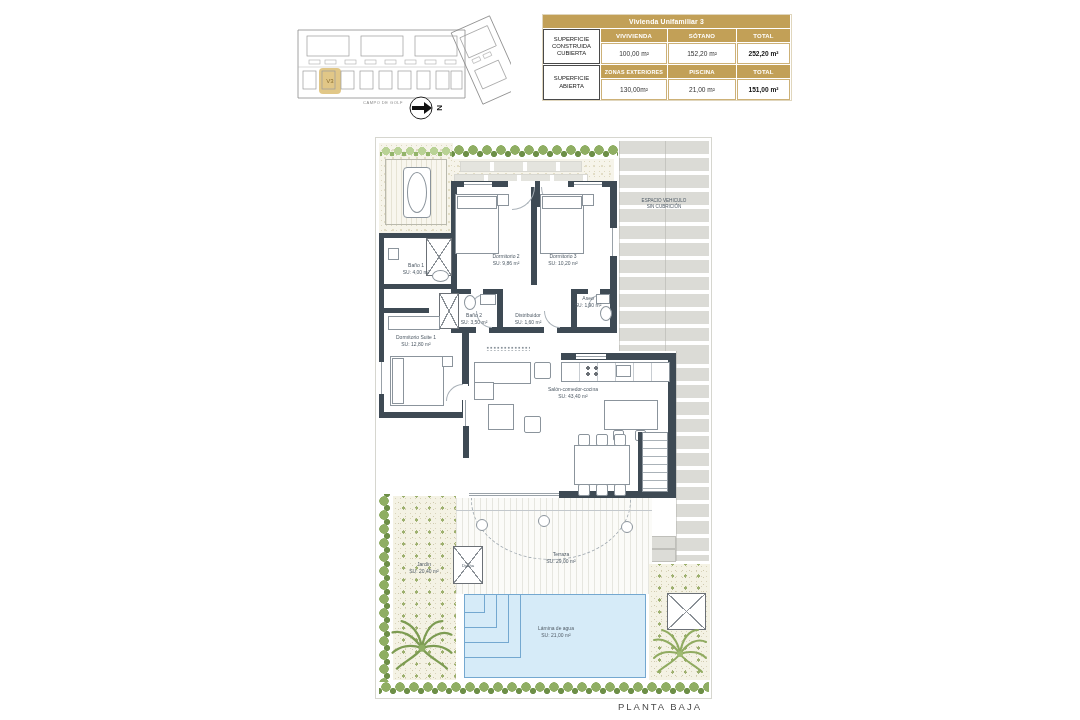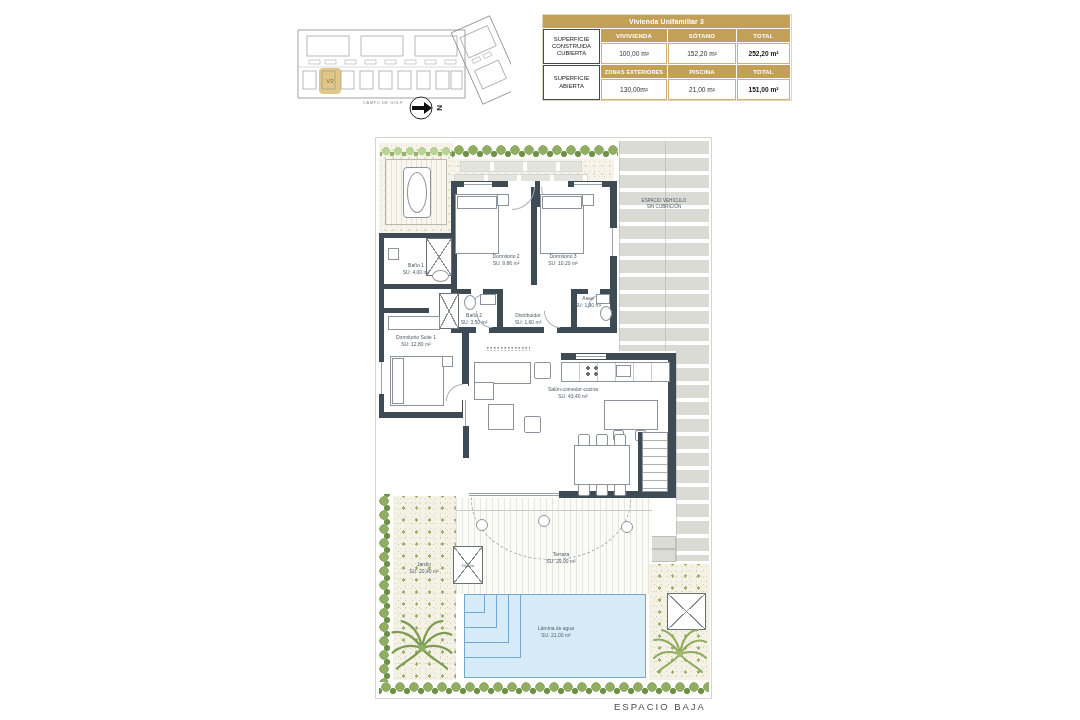--- a/index.html
+++ b/index.html
@@ -355,13 +355,13 @@
   </div>
   <div class="rl" style="left:180px;top:494px;color:#55606b;">
     <span class="nm">Lámina de agua</span>
     <span>SU: 21,00 m²</span>
   </div>
   <div class="rl" style="left:92px;top:428px;font-size:4.2px;">
     <span class="nm">Ducha</span>
   </div>
 </div>
 
-<div class="floorlbl">ESPACIO BAJA</div>
+<div class="floorlbl">PLANTA BAJA</div>
 
 </body></html>

